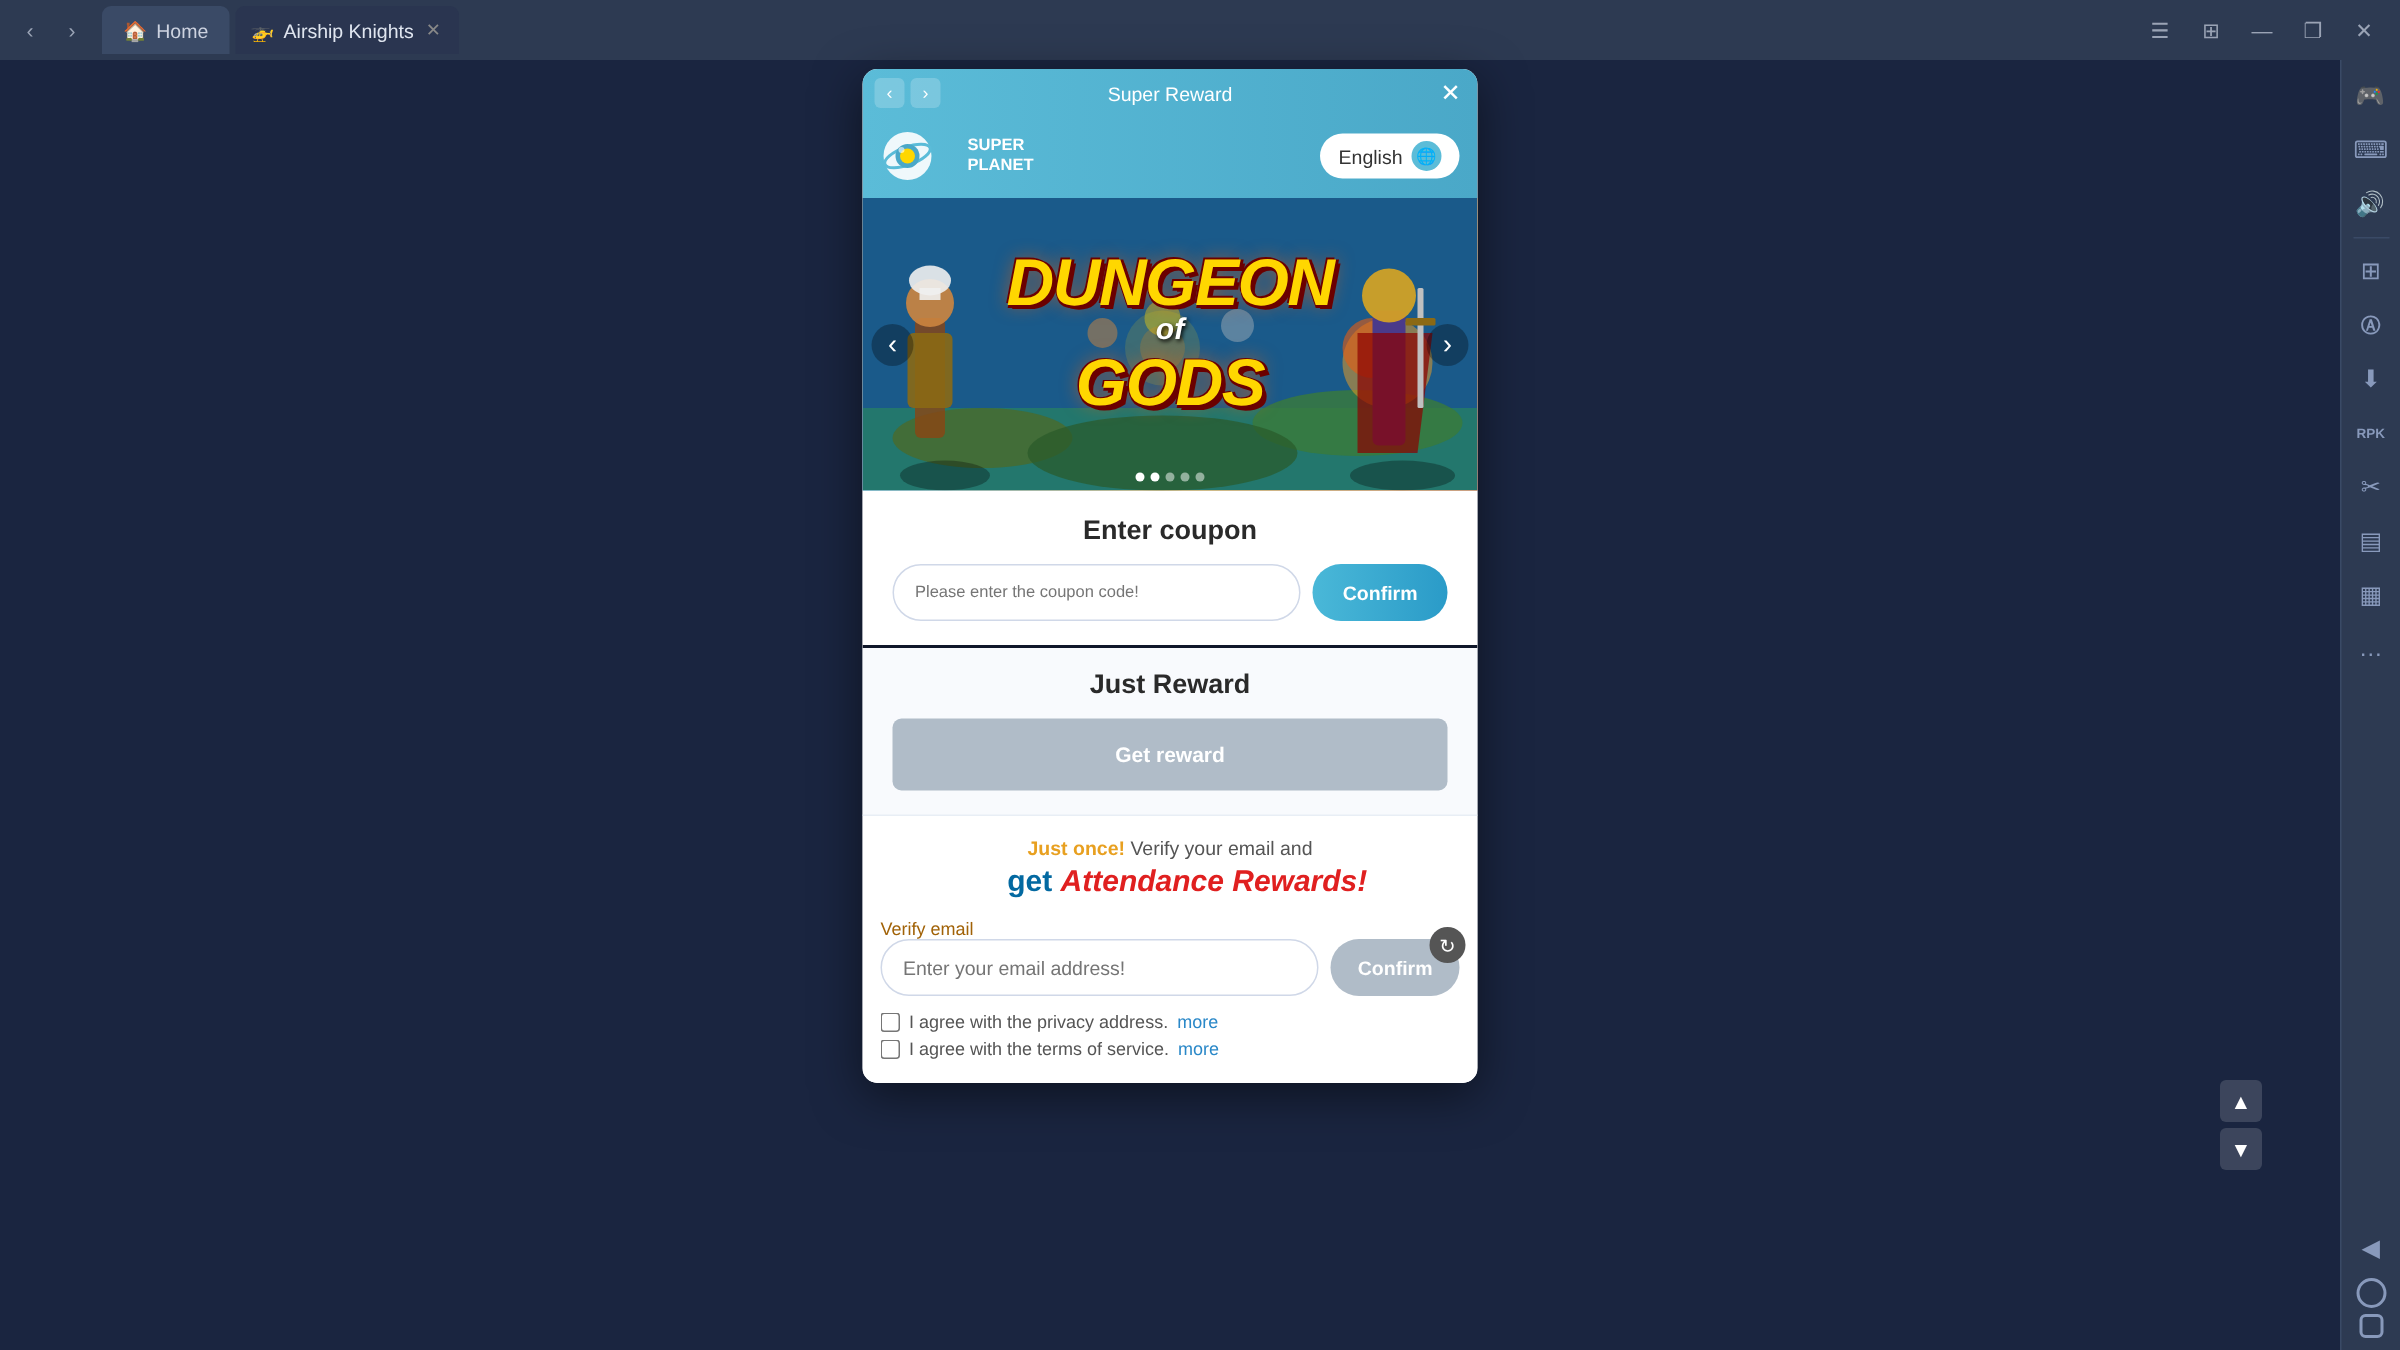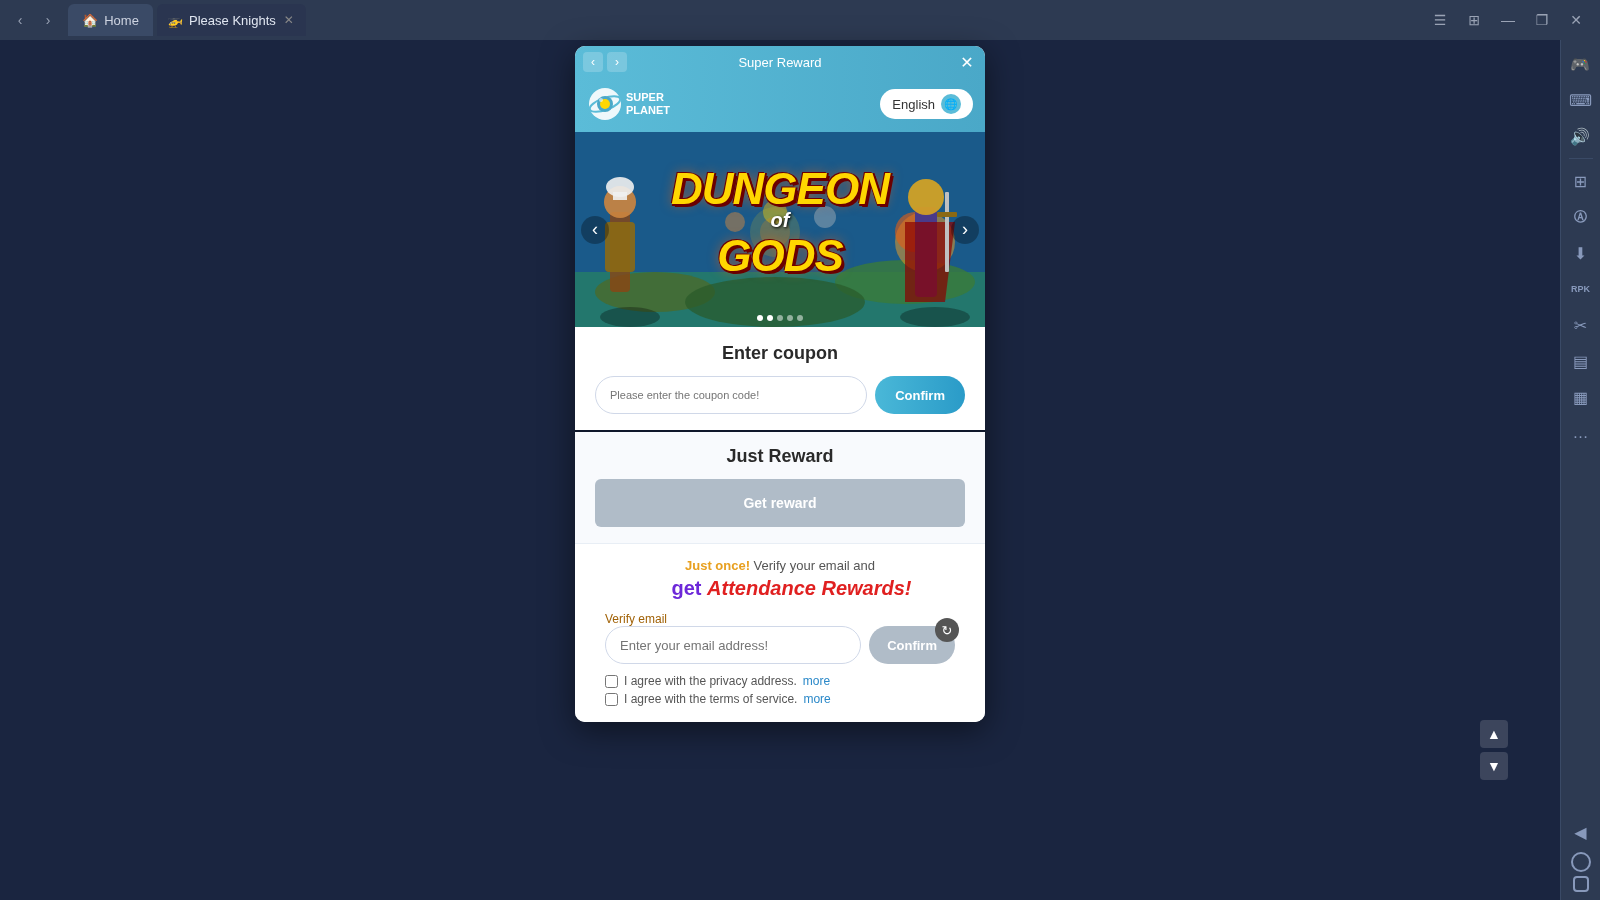--- a/index.html
+++ b/index.html
@@ -208,21 +208,21 @@
     .popup-header {
       background: linear-gradient(90deg, #5bbcd8 0%, #4aa8c8 100%);
       padding: 8px 12px 10px 12px;
       display: flex;
       align-items: center;
       justify-content: space-between;
     }
     .super-planet-logo {
       display: flex;
       align-items: center;
-      gap: 3px;
+      gap: 22px;
     }
     .logo-icon {
       width: 36px;
       height: 36px;
     }
     .logo-text {
       color: #fff;
       font-size: 11px;
       font-weight: 700;
       text-transform: uppercase;
@@ -352,40 +352,40 @@
       border: none;
       border-radius: 6px;
       color: #fff;
       font-size: 14px;
       font-weight: 600;
       cursor: pointer;
     }
 
     
     .attendance-section {
-      padding: 14px 30px 12px;
+      padding: 14px 12px 12px;
       background: #fff;
     }
     .attendance-intro {
       text-align: center;
       font-size: 13px;
       color: #555;
       margin-bottom: 4px;
     }
     .attendance-intro .just-once {
       color: #e8a020;
       font-weight: 700;
     }
     .attendance-title {
       text-align: center;
       font-size: 20px;
       font-weight: 700;
       margin-bottom: 12px;
     }
-    .attendance-title .get-text { color: #6d28d9; margin-left: 23px; }
+    .attendance-title .get-text { color: #0369a1; margin-left: 23px; }
     .attendance-title .rewards-text { color: #e02020; font-style: italic; }
     .verify-label {
       font-size: 12px;
       color: #a16207;
       margin-bottom: 0;
     }
     .email-row {
       display: flex;
       gap: 8px;
       align-items: center;
@@ -477,21 +477,21 @@
   <div class="nav-arrows">
     <button class="nav-btn">‹</button>
     <button class="nav-btn">›</button>
   </div>
   <div class="tab tab-home">
     <span>🏠</span>
     <span>Home</span>
   </div>
   <div class="tab tab-active">
     <span>🚁</span>
-    <span>Please Knights</span>
+    <span>Airship Knights</span>
     <span class="tab-close">✕</span>
   </div>
   <div class="right-icons">
     <button class="win-btn">☰</button>
     <button class="win-btn">⊞</button>
     <button class="win-btn">—</button>
     <button class="win-btn">❐</button>
     <button class="win-btn close">✕</button>
   </div>
 </div>

